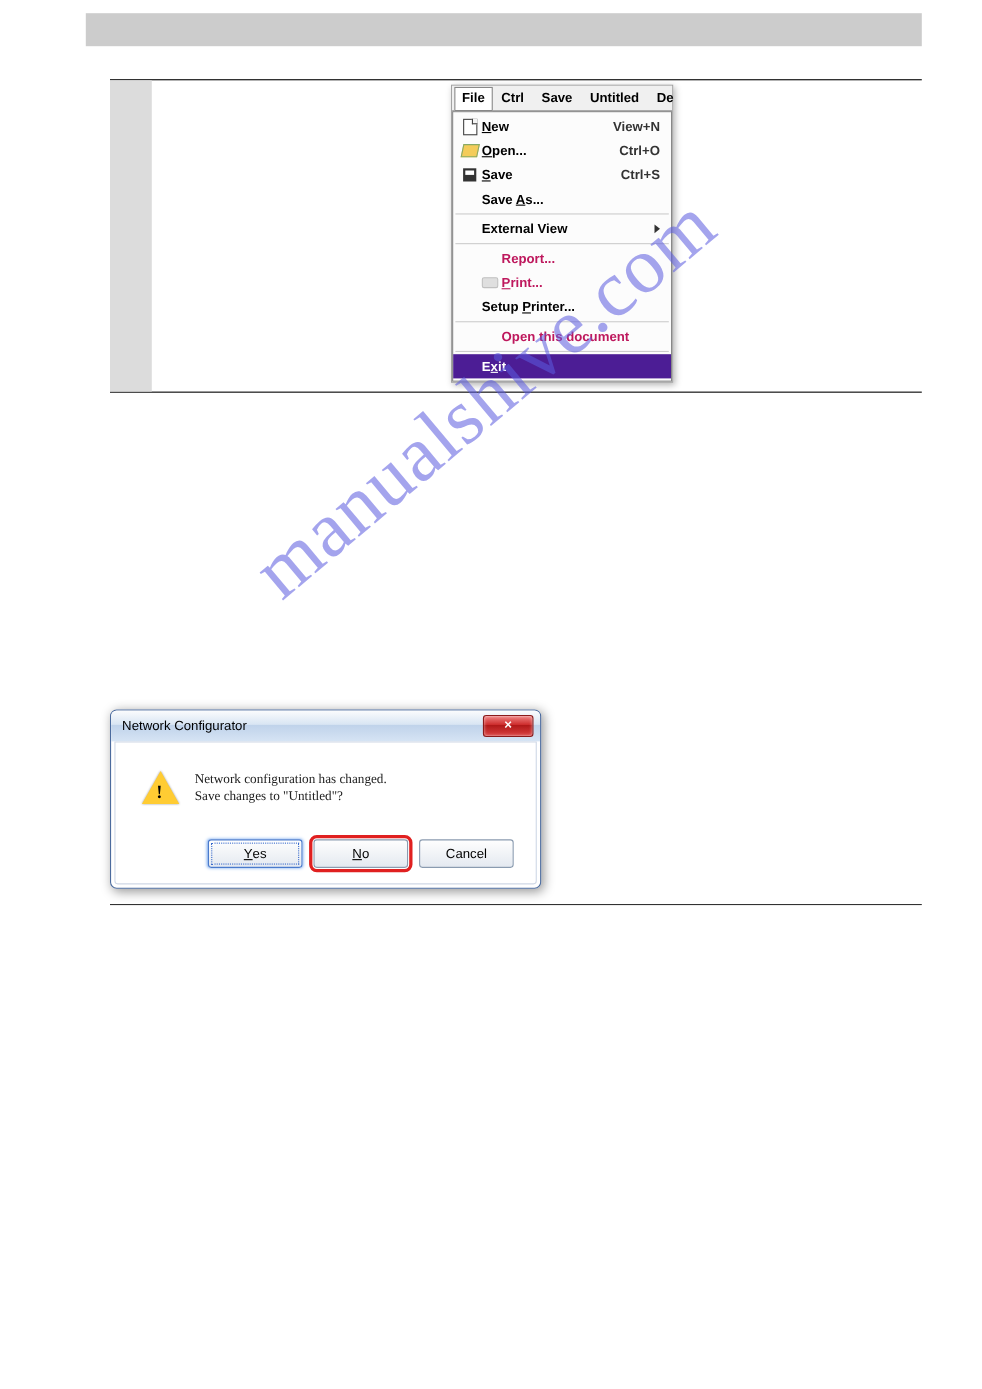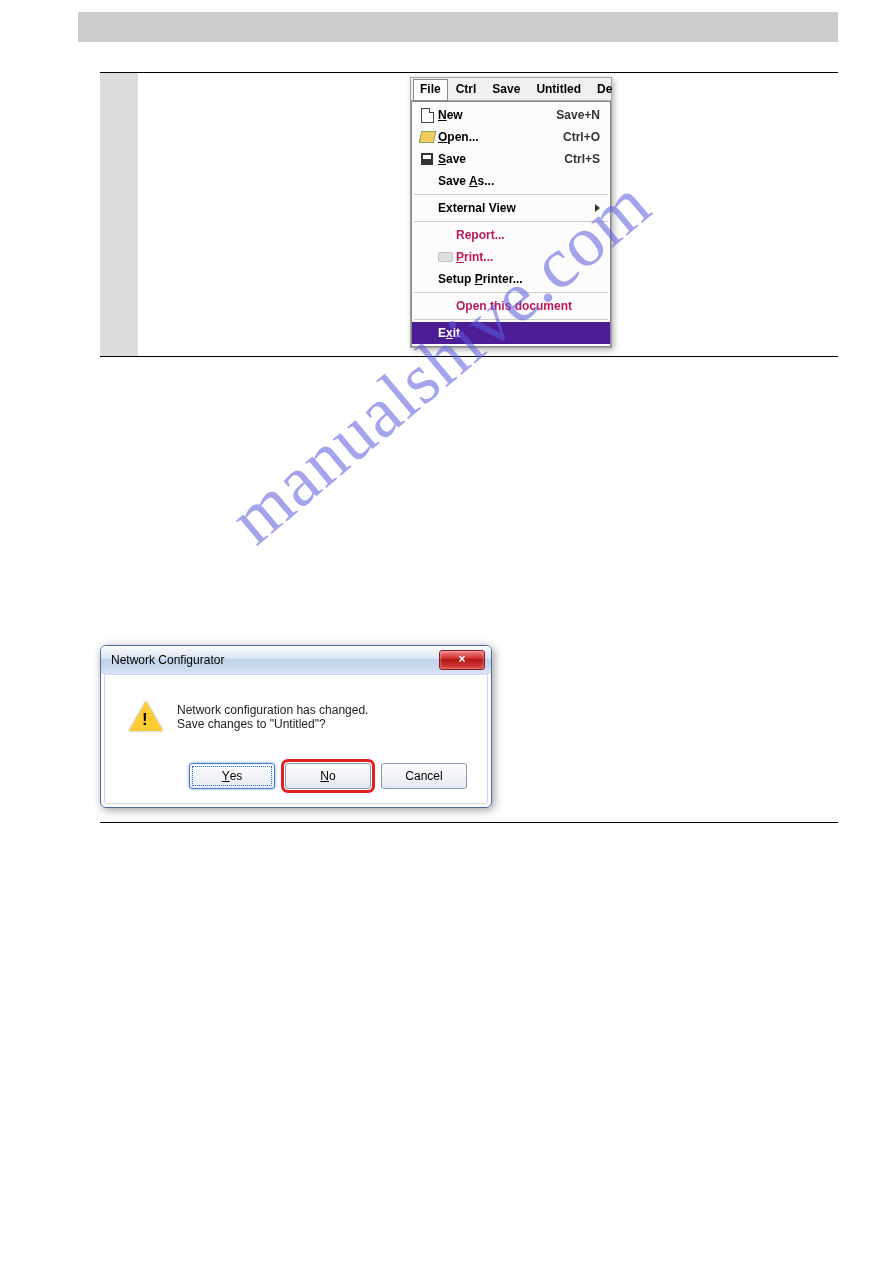--- a/index.html
+++ b/index.html
@@ -147,20 +147,21 @@
     border-radius: 0 0 3px 3px;
     padding: 20px 14px 12px 14px;
   }
   .dlg-msg {
     display: flex;
     align-items: flex-end;
     gap: 14px;
     padding: 6px 10px 24px 10px;
     font-size: 12px;
     color: #222;
+    font-family: Liberation Serif, serif;
   }
   .warn-icon {
     width: 0; height: 0;
     border-left: 17px solid transparent;
     border-right: 17px solid transparent;
     border-bottom: 30px solid #ffcc33;
     position: relative;
     filter: drop-shadow(0 0 1px rgba(0,0,0,0.4));
   }
   .warn-icon::after{
@@ -234,21 +235,21 @@
           <span>Save</span>
           <span>Untitled</span>
           <span>De</span>
         </div>
         <div class="dropdown">
           <div class="mitem">
             <span class="icon-slot">
                 <span class="i-new"></span>
               </span>
             <span class="lbl"><span class="ul-first">N</span>ew</span>
-            <span class="sc">Save+N</span>
+            <span class="sc">View+N</span>
           </div>
           <div class="mitem">
             <span class="icon-slot">
                 <span class="i-open"></span>
               </span>
             <span class="lbl"><span class="ul-first">O</span>pen...</span>
             <span class="sc">Ctrl+O</span>
           </div>
           <div class="mitem">
             <span class="icon-slot">

